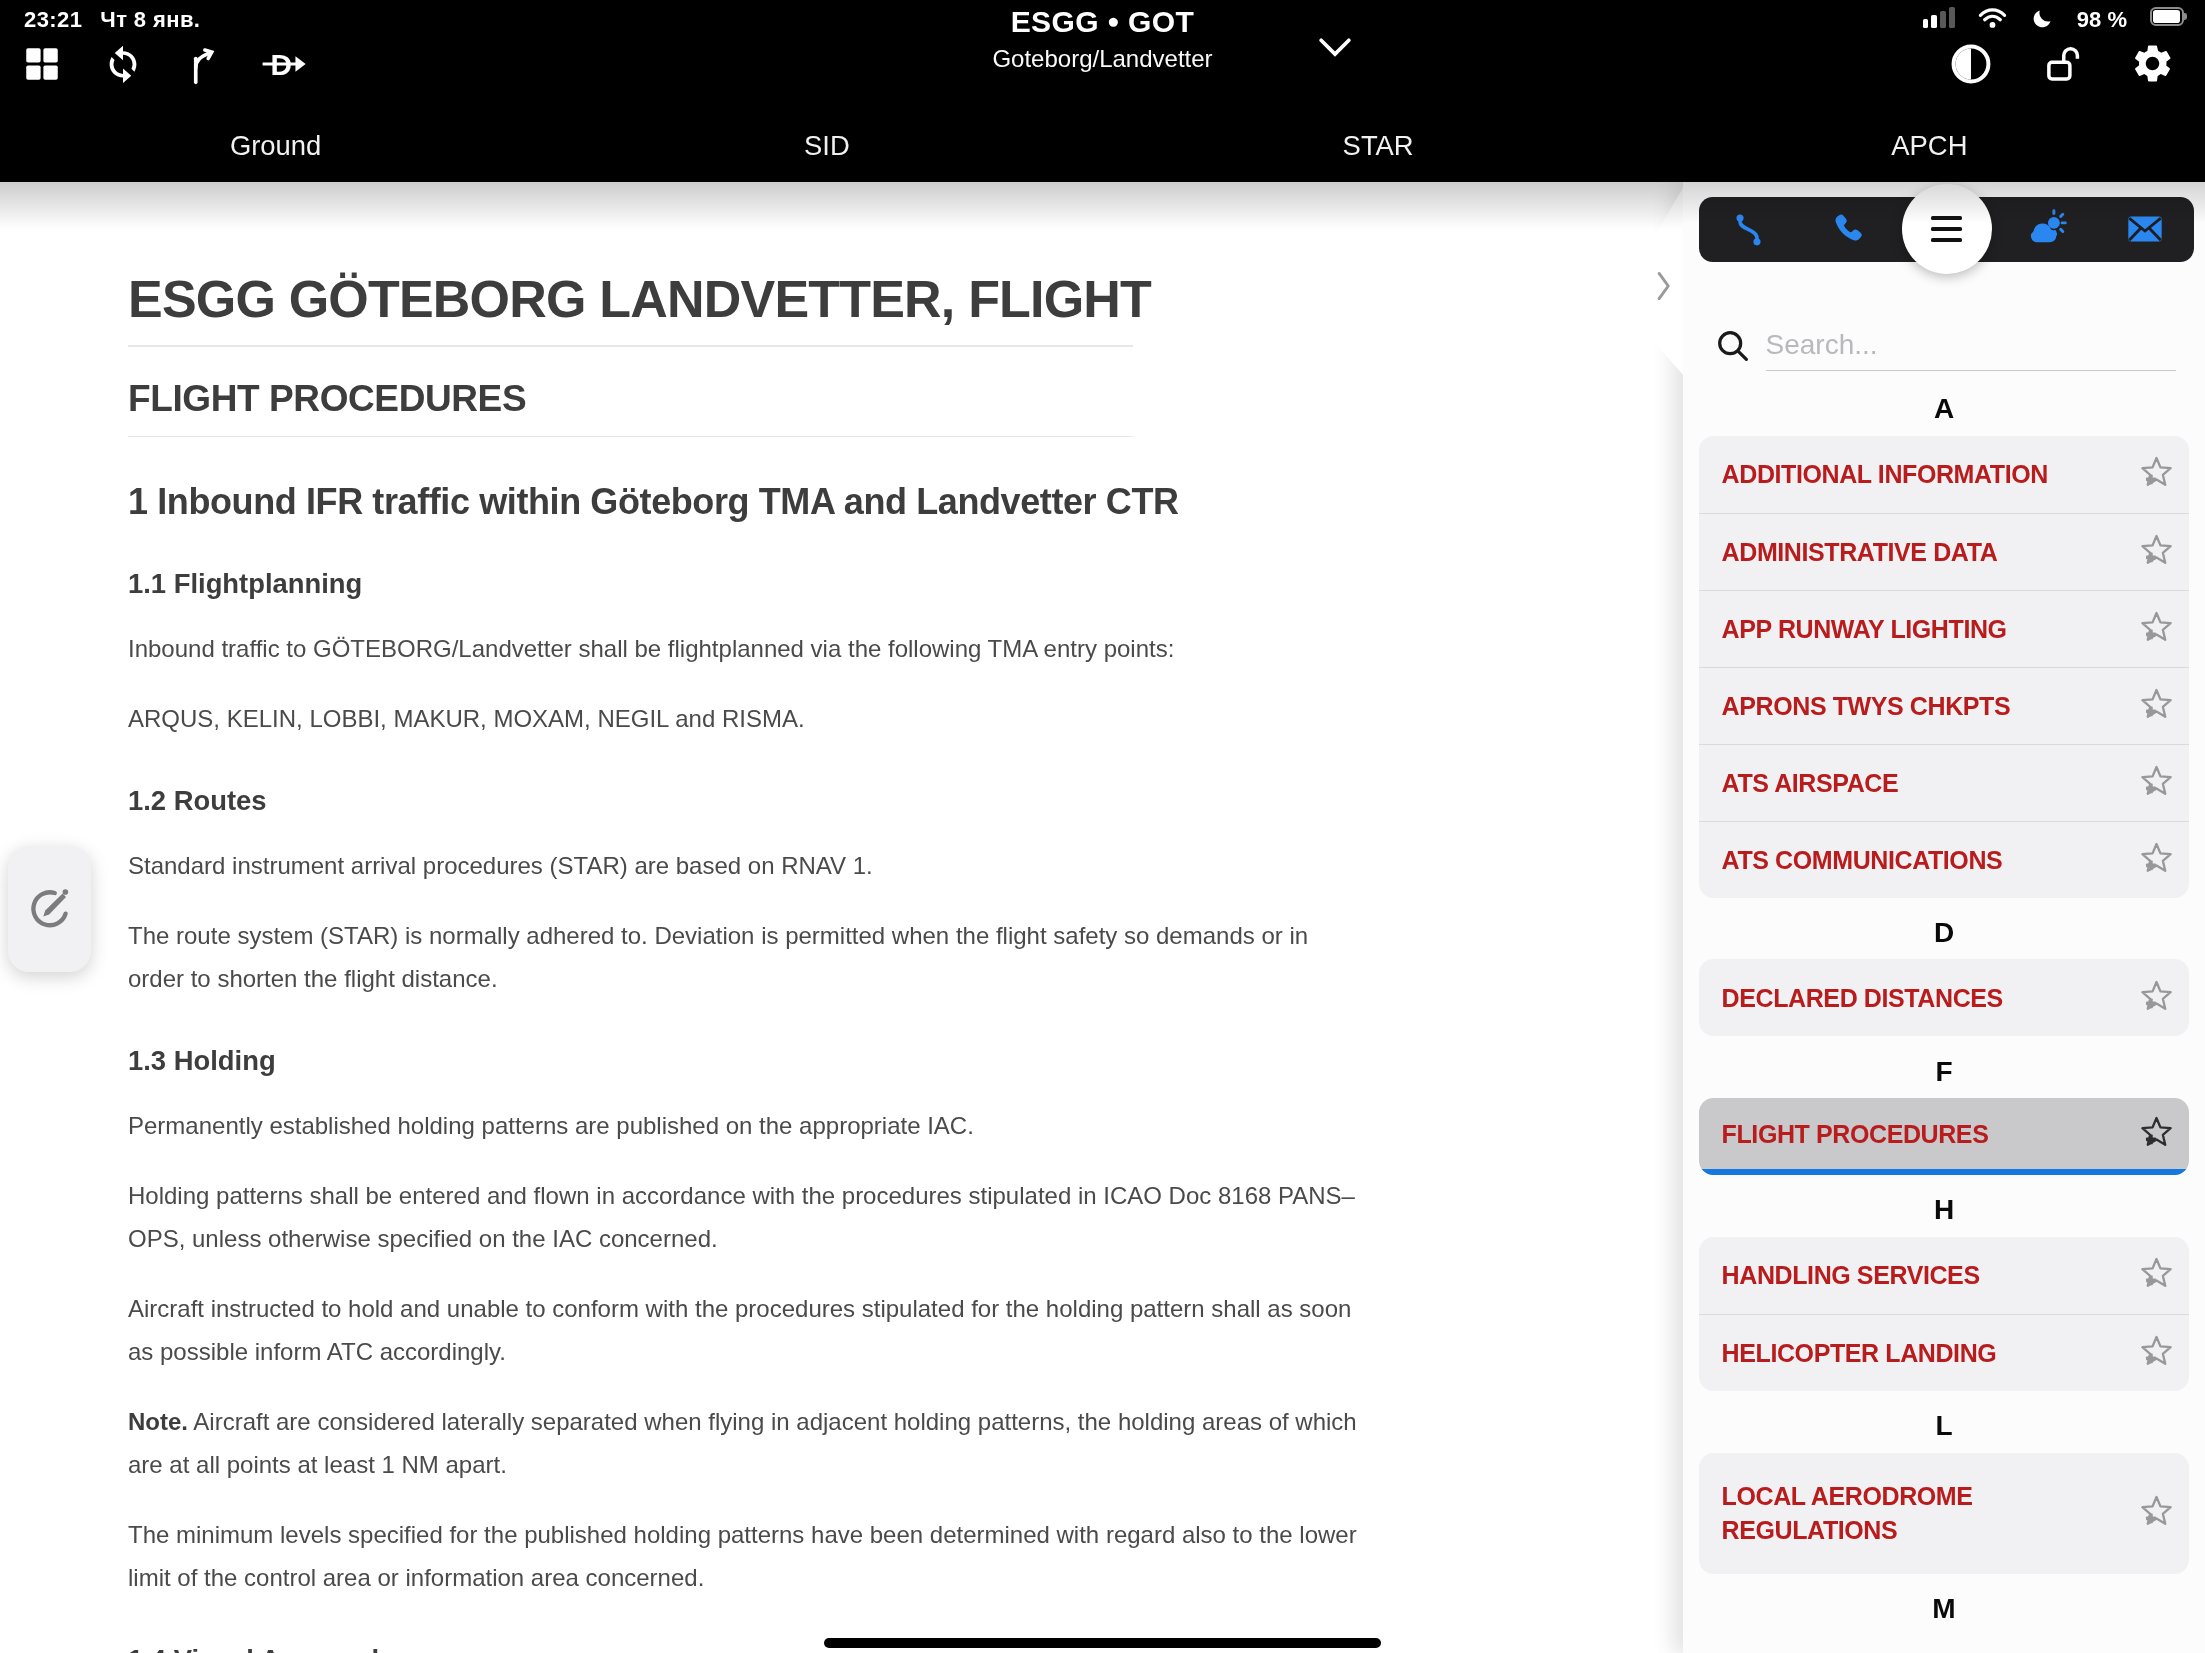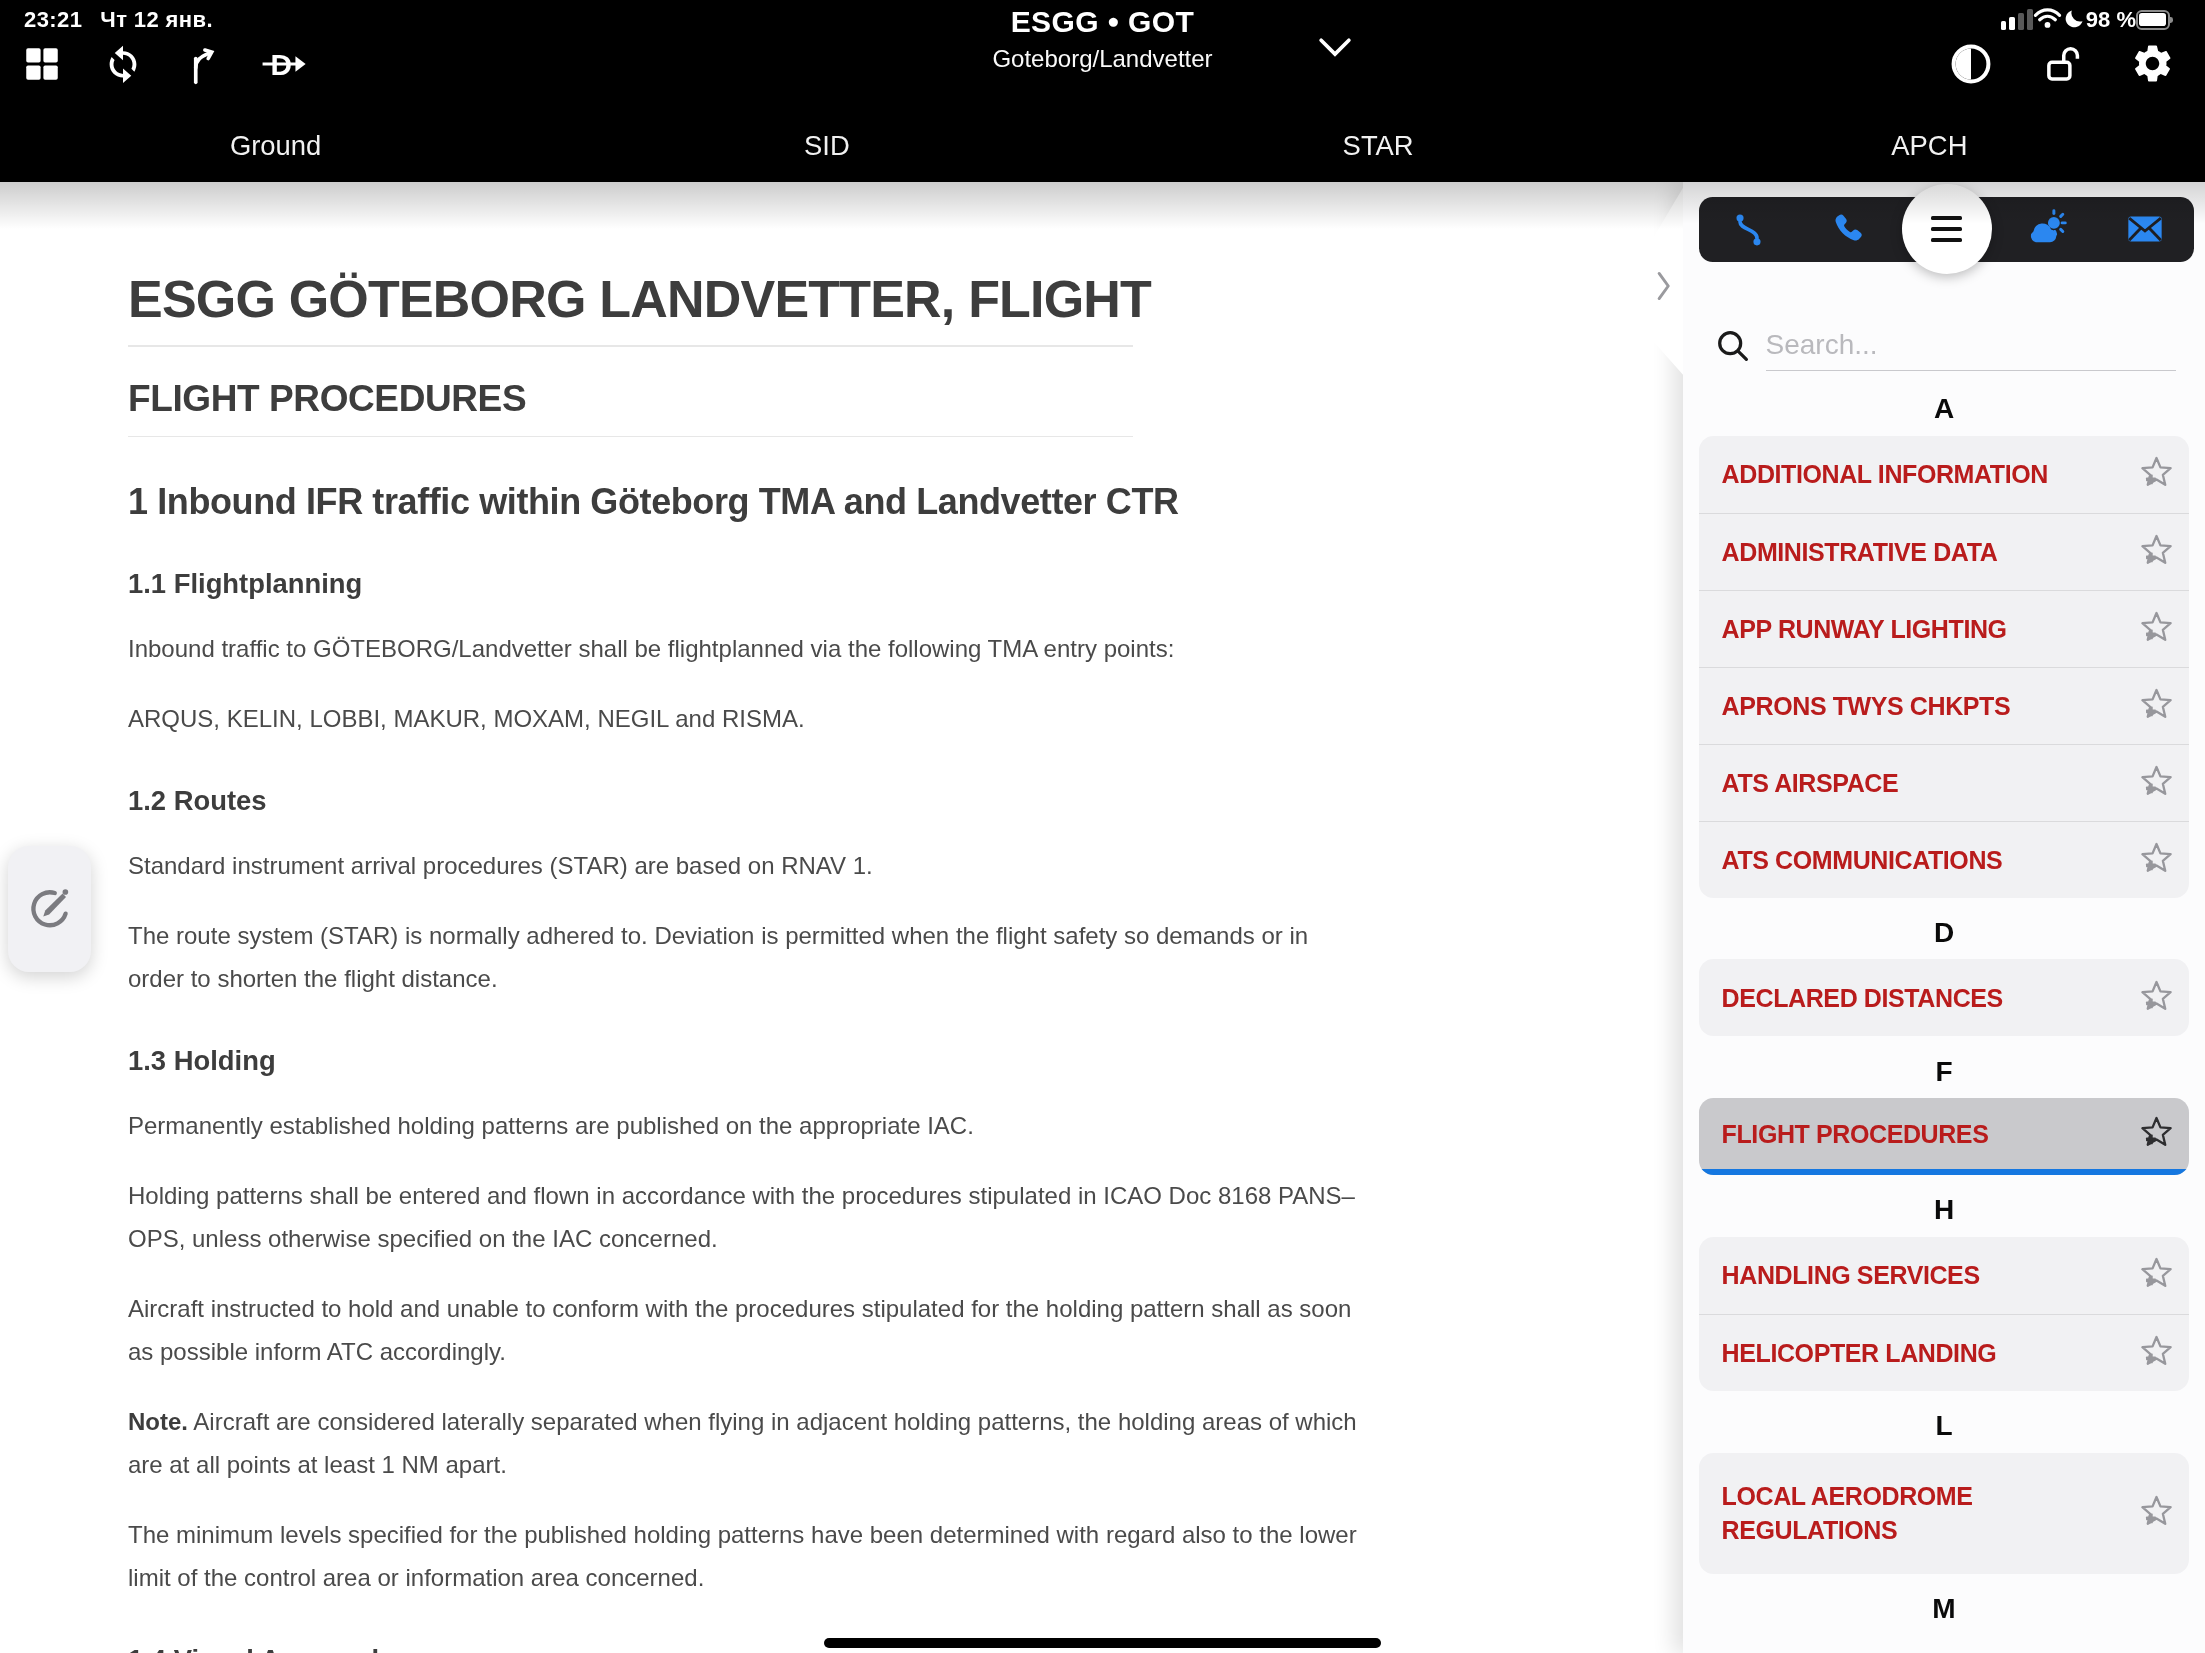--- a/index.html
+++ b/index.html
@@ -5,21 +5,21 @@
   * { margin:0; padding:0; box-sizing:border-box; }
   html,body { width:2205px; height:1653px; overflow:hidden; background:#000;
               font-family:"Liberation Sans", sans-serif; }
   #app { position:relative; width:2205px; height:1653px; }
 
   
   .topbar { position:absolute; left:0; top:0; width:2205px; height:182px; background:#000; z-index:30; }
   .statusbar { position:absolute; left:0; top:0; width:100%; height:32px; color:#fff; }
   .status-left { position:absolute; left:24px; top:6.5px; font-size:22px; font-weight:700; letter-spacing:0.4px; display:flex; gap:18px; }
   .status-date { font-weight:600; }
-  .status-right { position:absolute; right:32px; top:6.5px; display:flex; align-items:center; gap:0; }
+  .status-right { position:absolute; right:18px; top:6.5px; display:flex; gap:23px; }
   .sig { display:flex; align-items:flex-end; gap:3.2px; height:22.6px; padding-bottom:1.6px;}
   .sig i { width:5.7px; border-radius:1.6px; background:#fff; display:block; }
   .sig i.dim { background:rgba(255,255,255,0.35); }
   .batt-pct { color:#fff; font-size:22px; font-weight:600; }
   .battery { position:relative; width:37px; height:19.4px; }
   .battery .case { position:absolute; left:0; top:0; width:34px; height:19.4px; border:2px solid rgba(255,255,255,0.55); border-radius:5.7px; }
   .battery .fill { position:absolute; left:3.2px; top:3.2px; width:27px; height:13px; background:#fff; border-radius:2.8px; }
   .battery .nub { position:absolute; right:0; top:6.5px; width:3.2px; height:6.5px; background:rgba(255,255,255,0.55); border-radius:0 2.4px 2.4px 0; }
 
   .navrow { position:absolute; left:0; top:32px; width:100%; height:73px; }
@@ -100,21 +100,21 @@
 </style>
 </head>
 <body>
 
 <div id="app">
 
   <header class="topbar">
     <div class="statusbar">
       <div class="status-left">
         <span>23:21</span>
-        <span class="status-date">Чт 12 янв.</span>
+        <span class="status-date">Чт 8 янв.</span>
       </div>
       <div class="status-right">
         <span class="sig">
           <i style="height:9px"></i>
             <i style="height:13px"></i>
             <i class="dim" style="height:17px"></i>
             <i class="dim" style="height:21px"></i>
         </span>
         <span>
           <svg width="29" height="22.6" viewBox="0 0 24 18">

